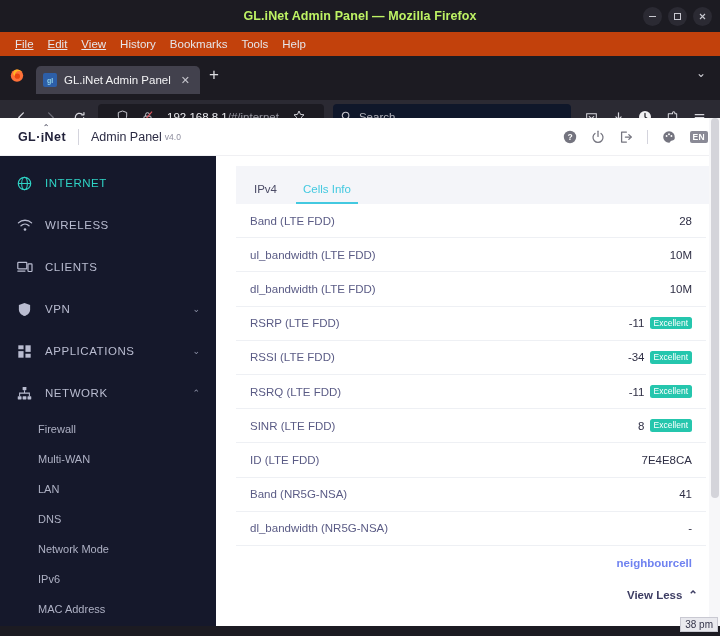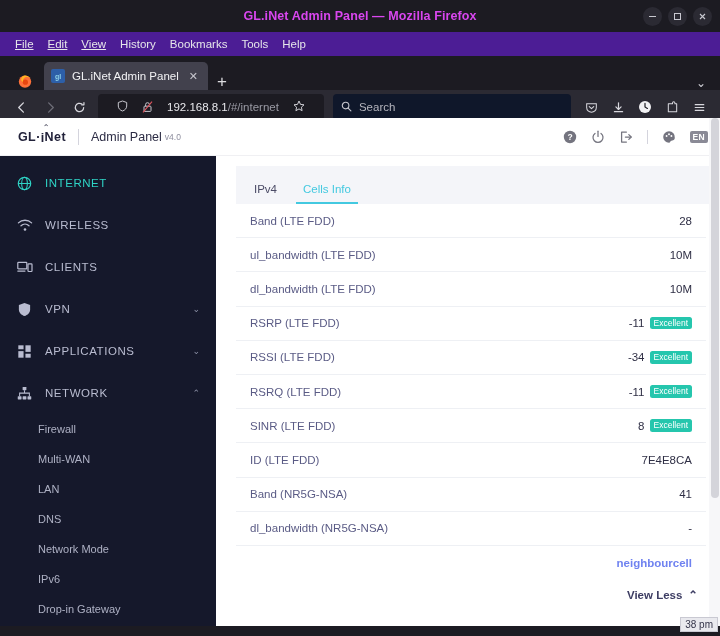--- a/index.html
+++ b/index.html
@@ -11,36 +11,36 @@
   }
 
   
   .win { width:720px; height:636px; position:relative; background:#1c1b22; }
 
   .titlebar {
     height:32px; background:#1c1b22; position:relative;
     display:flex; align-items:center; justify-content:center;
   }
   .titlebar-text {
-    font-size:12.5px; font-weight:bold; color:#d946ef; letter-spacing:.1px;
+    font-size:12.5px; font-weight:bold; color:#bef264; letter-spacing:.1px;
   }
   .win-btns { position:absolute; right:8px; top:0; height:32px; display:flex; align-items:center; gap:6px; }
   .win-btn {
     width:19px; height:19px; border-radius:50%; background:#2b2a33;
     display:flex; align-items:center; justify-content:center;
     color:#c8c8d0; font-size:10px; line-height:1;
   }
 
-  .menubar { height:24px; display:flex; align-items:center; padding:0 8px; gap:0; background:#4c1d95; }
+  .menubar { height:24px; display:flex; align-items:center; padding:0 8px; gap:0; background:#c2410c; }
   .menu-item {
     font-size:11.5px; color:#e6e6ea; padding:2px 7px; border-radius:3px; white-space:nowrap;
   }
   .menu-item u { text-decoration:underline; }
 
-  .tabstrip { height:34px; display:flex; align-items:flex-end; padding:0 16px; background:#1c1b22; position:relative; }
+  .tabstrip { height:34px; display:flex; align-items:flex-start; padding:0 8px; background:#1c1b22; position:relative;margin-top:10px; }
   .ff-logo {
     width:18px; height:18px; margin-right:10px; flex:none;
     display:flex; align-items:center; justify-content:center;
   }
   .tab {
     height:28px; background:#42414d; border-radius:5px 5px 0 0;
     display:flex; align-items:center; padding:0 7px; gap:7px; min-width:160px;
   }
   .tab-favicon {
     width:14px; height:14px; background:#2d5fa8; border-radius:2px; flex:none;
@@ -428,20 +428,23 @@
         <div class="sub-row">
             <span class="sub-label">DNS</span>
           </div>
         <div class="sub-row">
             <span class="sub-label">Network Mode</span>
           </div>
         <div class="sub-row">
             <span class="sub-label">IPv6</span>
           </div>
         <div class="sub-row">
+            <span class="sub-label">MAC Address</span>
+          </div>
+        <div class="sub-row">
             <span class="sub-label">Drop-in Gateway</span>
           </div>
       </div>
 
       <div class="content">
         <div class="card">
 
           <div class="tabs">
             <div class="tab-btn">IPv4</div>
             <div class="tab-btn on">Cells Info</div>

